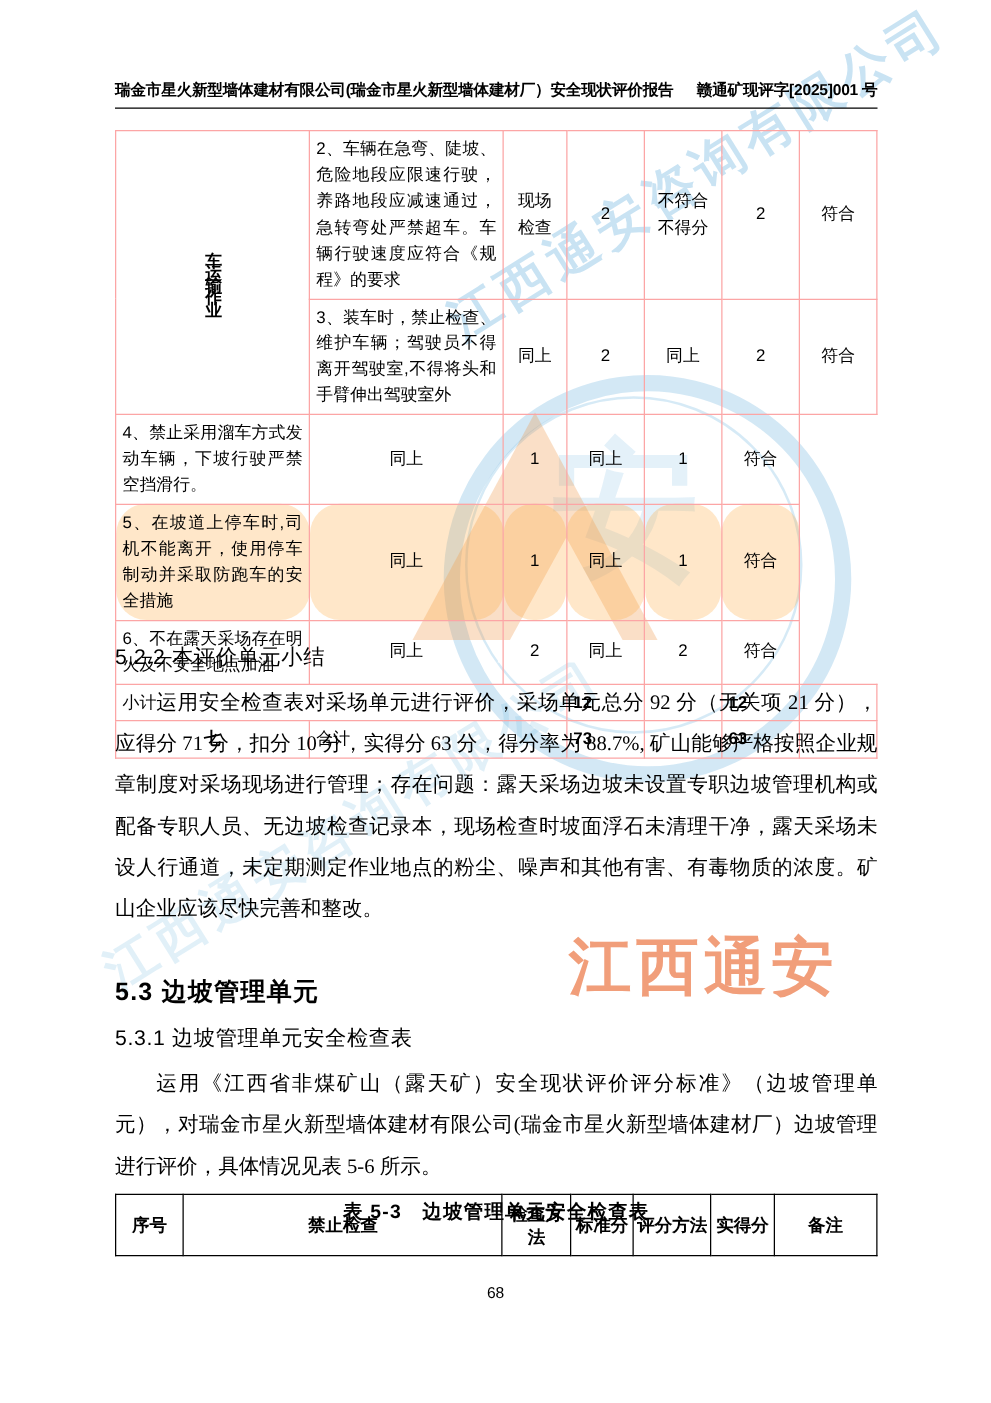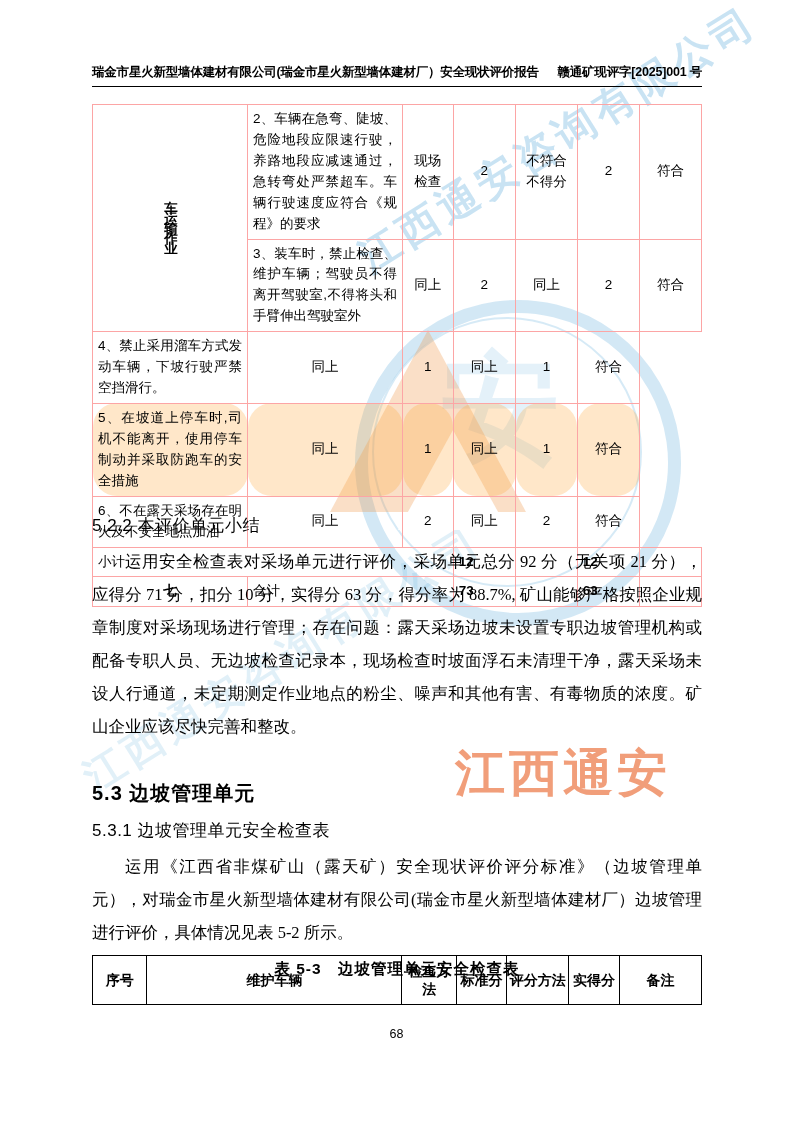--- a/index.html
+++ b/index.html
@@ -337,29 +337,29 @@
   </table>
 
   <div class="body" style="top: 514px;">
     <h3 class="sec">5.2.2 本评价单元小结</h3>
     <p class="para" style="margin-top: 8px;">运用安全检查表对采场单元进行评价，采场单元总分 92 分（无关项 21 分），应得分 71 分，扣分 10 分，实得分 63 分，得分率为 88.7%, 矿山能够严格按照企业规章制度对采场现场进行管理；存在问题：露天采场边坡未设置专职边坡管理机构或配备专职人员、无边坡检查记录本，现场检查时坡面浮石未清理干净，露天采场未设人行通道，未定期测定作业地点的粉尘、噪声和其他有害、有毒物质的浓度。矿山企业应该尽快完善和整改。</p>
   </div>
 
   <div class="body" style="top: 780px;">
     <h2 class="sec-big">5.3 边坡管理单元</h2>
     <h3 class="sec" style="margin-top: 12px;">5.3.1 边坡管理单元安全检查表</h3>
-    <p class="para" style="margin-top: 8px;">运用《江西省非煤矿山（露天矿）安全现状评价评分标准》（边坡管理单元），对瑞金市星火新型墙体建材有限公司(瑞金市星火新型墙体建材厂）边坡管理进行评价，具体情况见表 5-2 所示。</p>
+    <p class="para" style="margin-top: 8px;">运用《江西省非煤矿山（露天矿）安全现状评价评分标准》（边坡管理单元），对瑞金市星火新型墙体建材有限公司(瑞金市星火新型墙体建材厂）边坡管理进行评价，具体情况见表 5-6 所示。</p>
     <div class="tbl-caption" style="margin-top: 10px;">表 5-3　边坡管理单元安全检查表</div>
   </div>
 
   <table class="checklist2" style="top: 955px;">
     <tbody>
       <tr>
         <td style="width:52px;">序号</td>
-        <td style="width:268px;">维护车辆</td>
+        <td style="width:268px;">禁止检查</td>
         <td style="width:52px;">检查方法</td>
         <td style="width:48px;">标准分</td>
         <td style="width:60px;">评分方法</td>
         <td style="width:48px;">实得分</td>
         <td style="width:82px;">备注</td>
       </tr>
     </tbody>
   </table>
 
   <div class="page-num">68</div>

